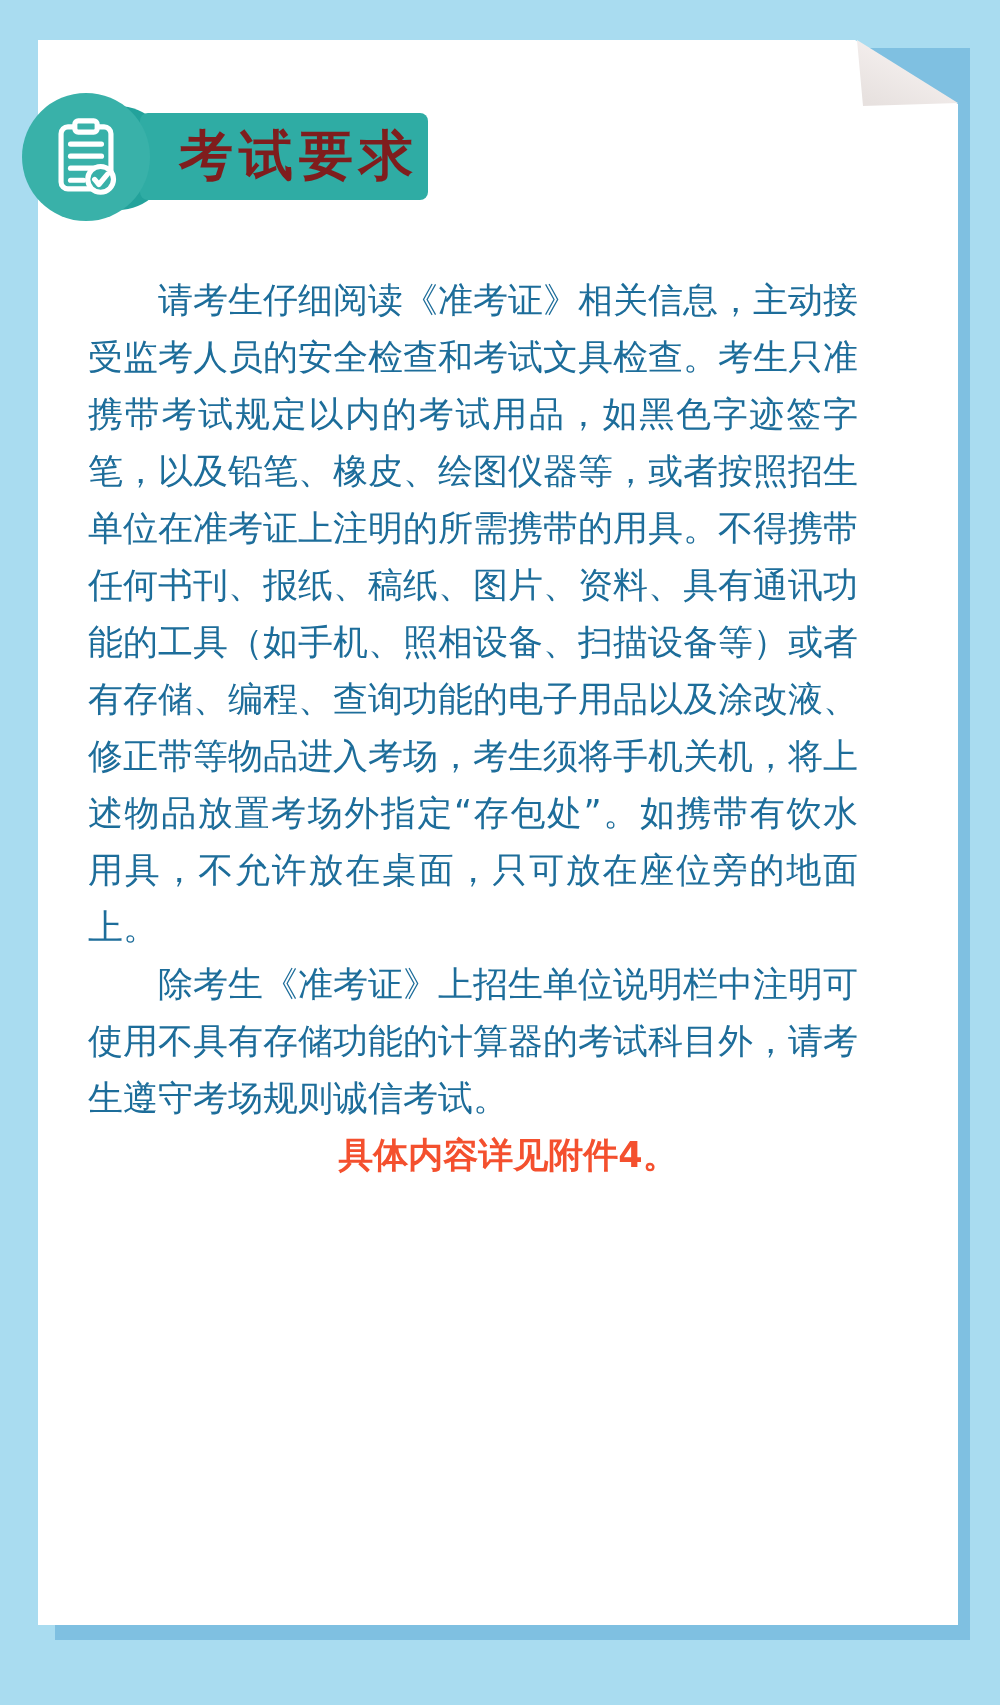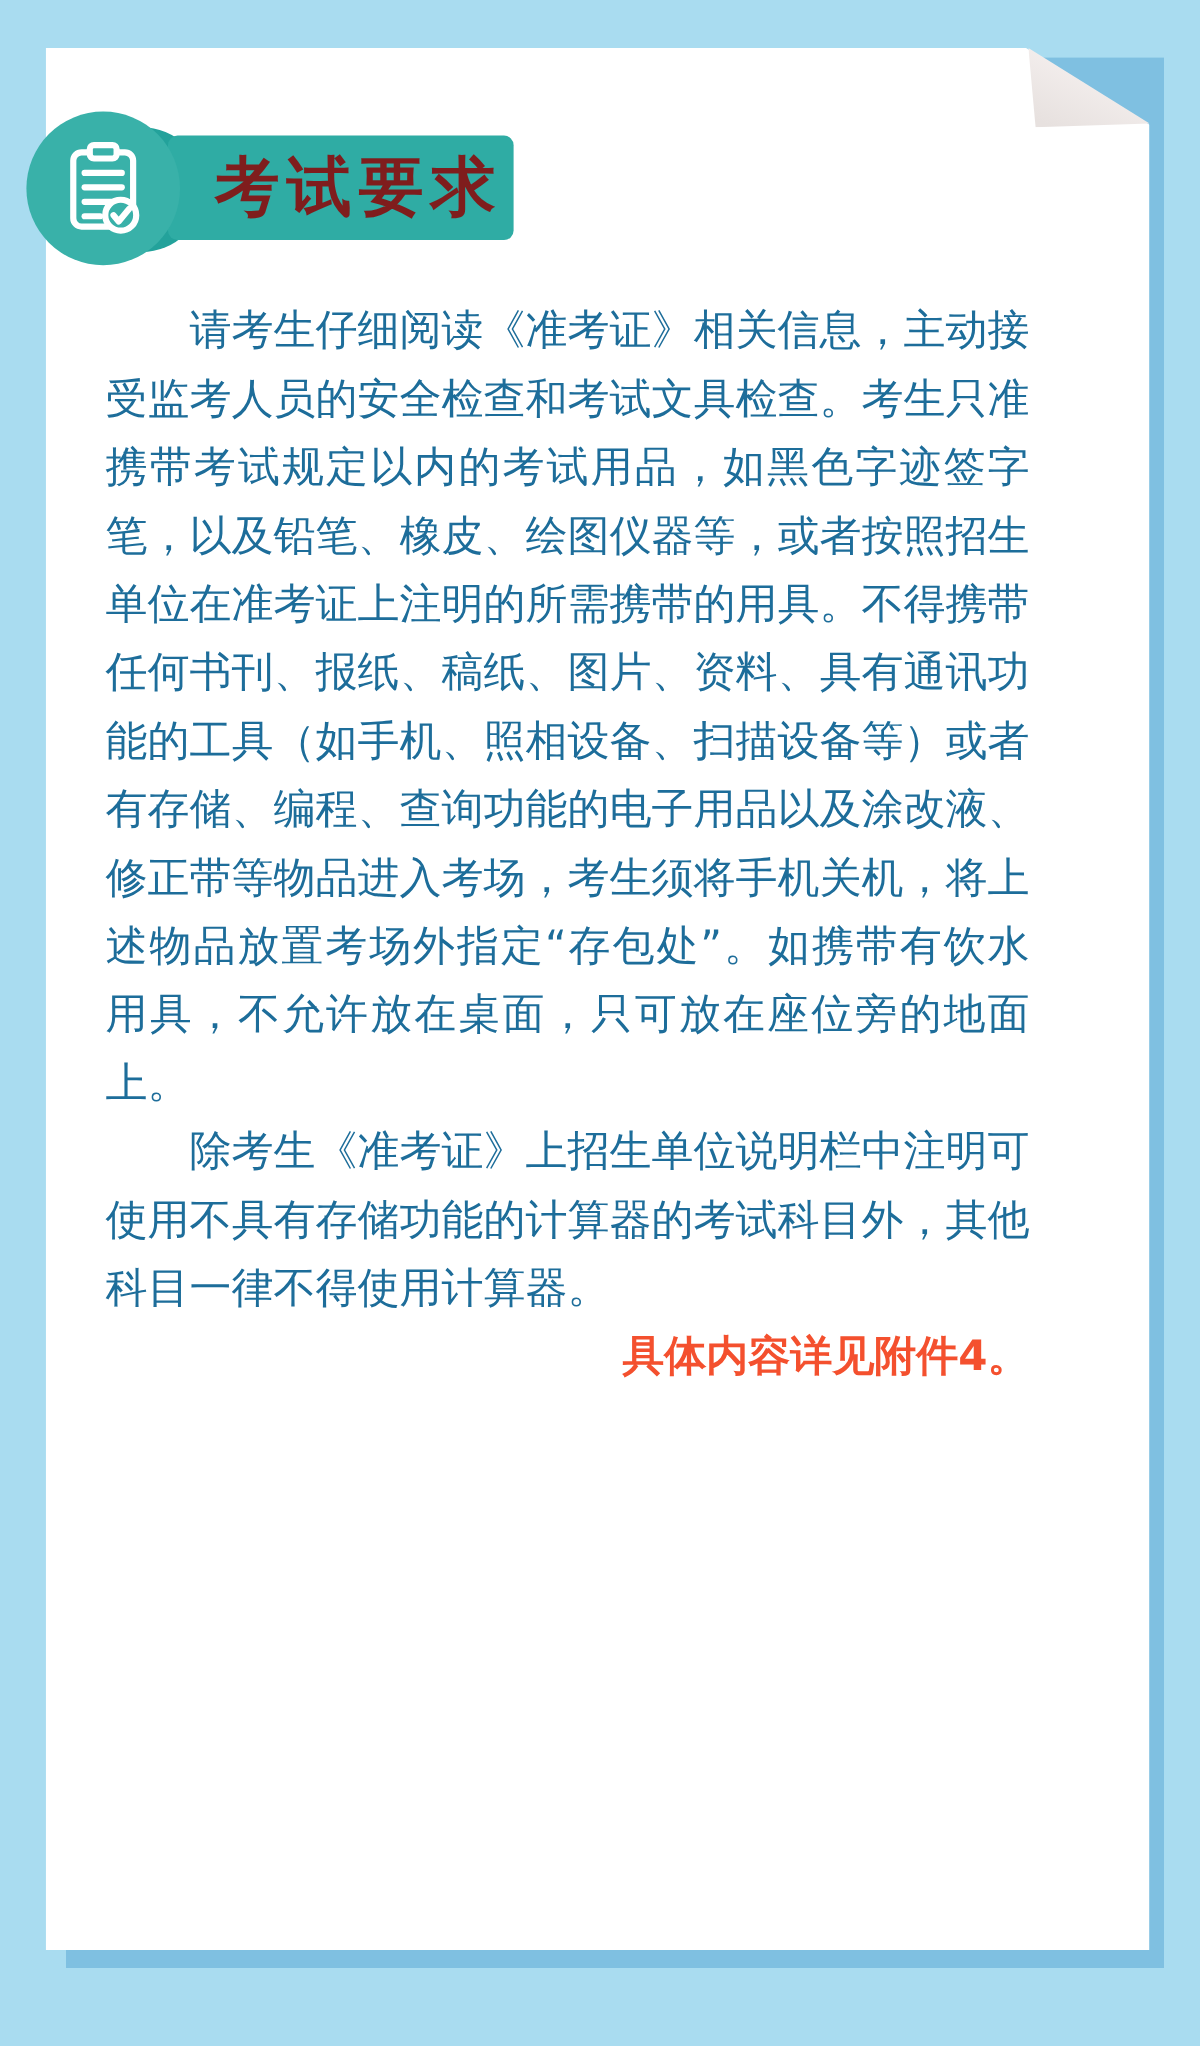--- a/index.html
+++ b/index.html
@@ -81,36 +81,36 @@
     border-radius: 50%;
     background: var(--teal-circle, #39b1a9);
     display: flex;
     align-items: center;
     justify-content: center;
   }
   .circle svg { display: block; }
   .body-text {
     position: absolute;
     left: 88px;
-    top: 248px;
+    top: 272px;
     width: 770px;
     color: var(--body-text, #1d6d9a);
     font-size: 35px;
     line-height: 57px;
     text-align: justify;
     text-justify: inter-ideograph;
   }
   .body-text p {
     margin: 0;
     text-indent: 2em;
   }
   .body-text p.highlight {
     color: var(--highlight-text, #f4502e);
     font-weight: bold;
-    text-align: right;
+    text-align: center;
   }
 </style>
 </head>
 <body>
 
 <div class="page">
 
   <div class="card-shadow"></div>
 
   <div class="card"></div>
@@ -131,17 +131,17 @@
         <line x1="32" y1="63" x2="68" y2="63" stroke="#ffffff" stroke-width="6" stroke-linecap="round"></line>
         <line x1="32" y1="77" x2="47" y2="77" stroke="#ffffff" stroke-width="6" stroke-linecap="round"></line>
         <circle cx="67" cy="76" r="15" stroke="#ffffff" stroke-width="6" fill="#39b1a9"></circle>
         <path d="M60 76 L65 82 L75 70" stroke="#ffffff" stroke-width="6" fill="none" stroke-linecap="round" stroke-linejoin="round"></path>
       </svg>
     </div>
   </div>
 
   <div class="body-text">
     <p>请考生仔细阅读《准考证》相关信息，主动接受监考人员的安全检查和考试文具检查。考生只准携带考试规定以内的考试用品，如黑色字迹签字笔，以及铅笔、橡皮、绘图仪器等，或者按照招生单位在准考证上注明的所需携带的用具。不得携带任何书刊、报纸、稿纸、图片、资料、具有通讯功能的工具（如手机、照相设备、扫描设备等）或者有存储、编程、查询功能的电子用品以及涂改液、修正带等物品进入考场，考生须将手机关机，将上述物品放置考场外指定“存包处”。如携带有饮水用具，不允许放在桌面，只可放在座位旁的地面上。</p>
-    <p>除考生《准考证》上招生单位说明栏中注明可使用不具有存储功能的计算器的考试科目外，其他科目一律不得使用计算器。</p>
+    <p>除考生《准考证》上招生单位说明栏中注明可使用不具有存储功能的计算器的考试科目外，请考生遵守考场规则诚信考试。</p>
     <p class="highlight">具体内容详见附件4。</p>
   </div>
 
 </div>
 
 </body></html>

